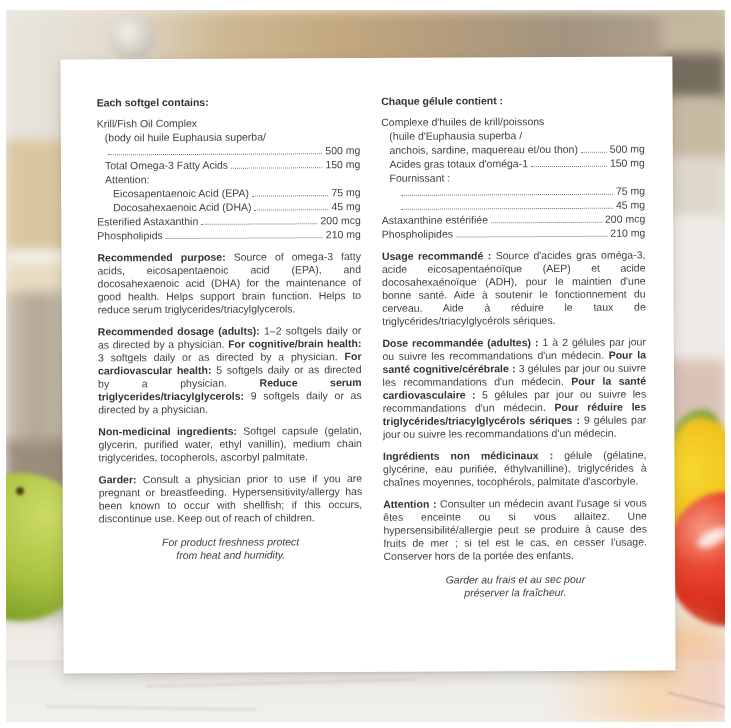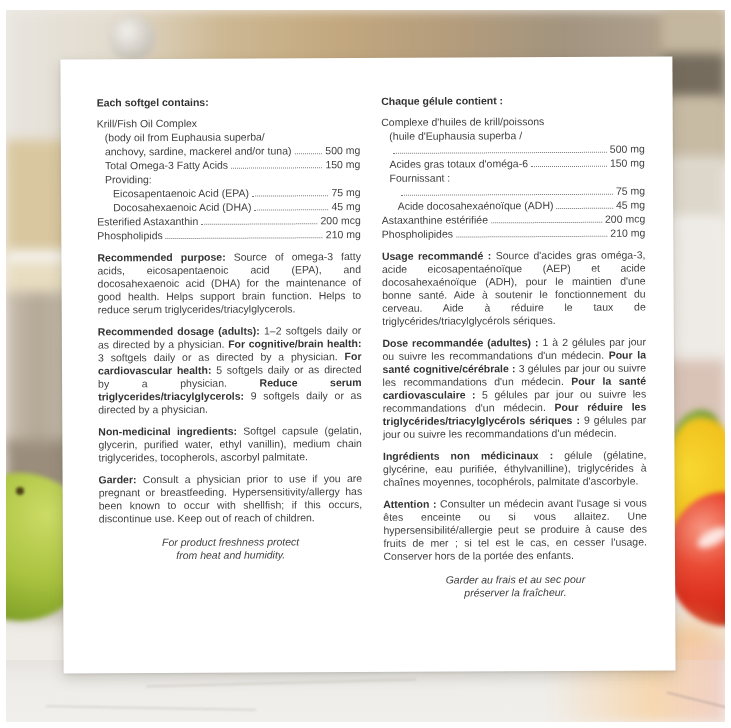--- a/index.html
+++ b/index.html
@@ -127,34 +127,33 @@
     <div class="shape vein v3"></div>
 
     <div class="card">
       <div class="col">
         <div class="col-heading">Each softgel contains:</div>
         <div class="facts">
             <div class="fact-row ind0">
               <span class="fact-name"><span>Krill/Fish Oil Complex</span></span>
             </div>
             <div class="fact-row ind1">
-              <span class="fact-name"><span>(body oil from </span><span class="i">Euphausia superba</span><span>/</span></span>
-            </div>
-            <div class="fact-row ind1">
-              <span class="fact-name"><span>anchovy, sardine, mackerel and/or tuna)</span></span>
+              <span class="fact-name"><span>(body oil huile </span><span class="i">Euphausia superba</span><span>/</span></span>
+            </div>
+            <div class="fact-row ind1">
               <span class="leader"></span>
               <span class="fact-value">500 mg</span>
             </div>
             <div class="fact-row ind1">
               <span class="fact-name"><span>Total Omega-3 Fatty Acids</span></span>
               <span class="leader"></span>
               <span class="fact-value">150 mg</span>
             </div>
             <div class="fact-row ind1">
-              <span class="fact-name"><span>Providing:</span></span>
+              <span class="fact-name"><span>Attention:</span></span>
             </div>
             <div class="fact-row ind2">
               <span class="fact-name"><span>Eicosapentaenoic Acid (EPA)</span></span>
               <span class="leader"></span>
               <span class="fact-value">75 mg</span>
             </div>
             <div class="fact-row ind2">
               <span class="fact-name"><span>Docosahexaenoic Acid (DHA)</span></span>
               <span class="leader"></span>
               <span class="fact-value">45 mg</span>
@@ -182,37 +181,37 @@
       <div class="col">
         <div class="col-heading">Chaque gélule contient :</div>
         <div class="facts">
             <div class="fact-row ind0">
               <span class="fact-name"><span>Complexe d'huiles de krill/poissons</span></span>
             </div>
             <div class="fact-row ind1">
               <span class="fact-name"><span>(huile d'</span><span class="i">Euphausia superba</span><span> /</span></span>
             </div>
             <div class="fact-row ind1">
+              <span class="fact-name"><span>anchois, sardine, maquereau et/ou thon)</span></span>
               <span class="leader"></span>
               <span class="fact-value">500 mg</span>
             </div>
             <div class="fact-row ind1">
-              <span class="fact-name"><span>Acides gras totaux d'oméga-6</span></span>
+              <span class="fact-name"><span>Acides gras totaux d'oméga-1</span></span>
               <span class="leader"></span>
               <span class="fact-value">150 mg</span>
             </div>
             <div class="fact-row ind1">
               <span class="fact-name"><span>Fournissant :</span></span>
             </div>
             <div class="fact-row ind2">
               <span class="leader"></span>
               <span class="fact-value">75 mg</span>
             </div>
             <div class="fact-row ind2">
-              <span class="fact-name"><span>Acide docosahexaénoïque (ADH)</span></span>
               <span class="leader"></span>
               <span class="fact-value">45 mg</span>
             </div>
             <div class="fact-row ind0">
               <span class="fact-name"><span>Astaxanthine estérifiée</span></span>
               <span class="leader"></span>
               <span class="fact-value">200 mcg</span>
             </div>
             <div class="fact-row ind0">
               <span class="fact-name"><span>Phospholipides</span></span>

